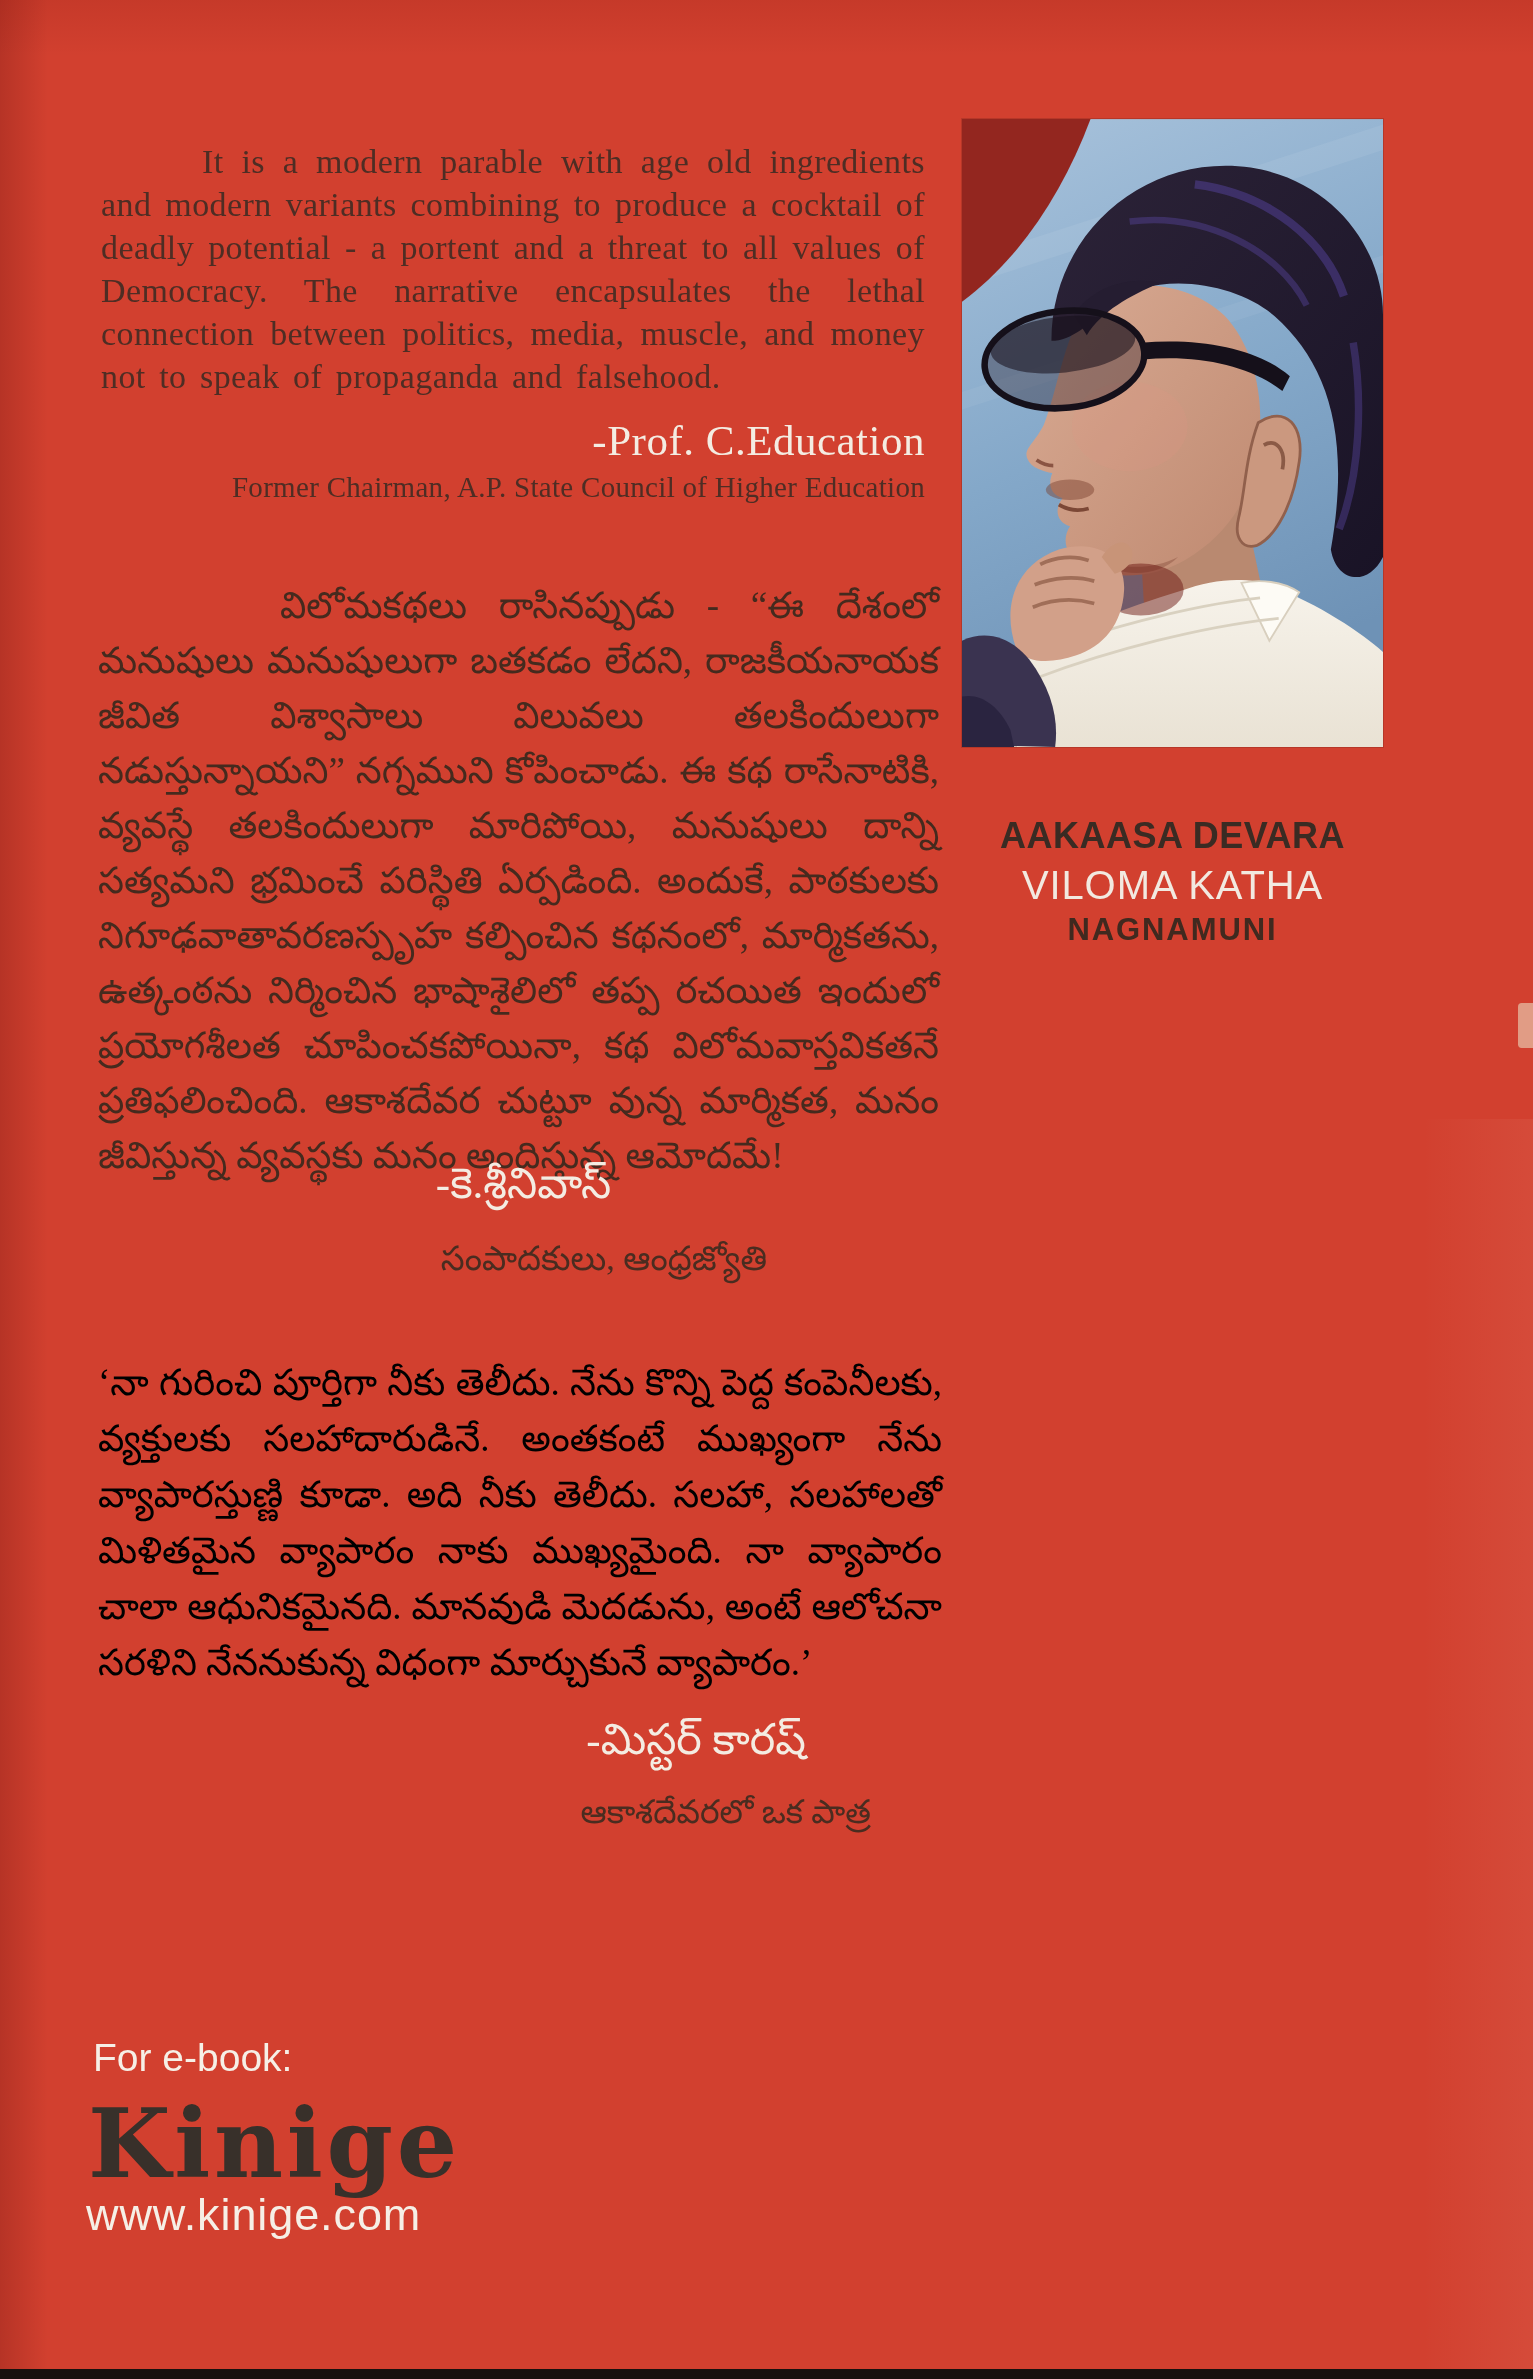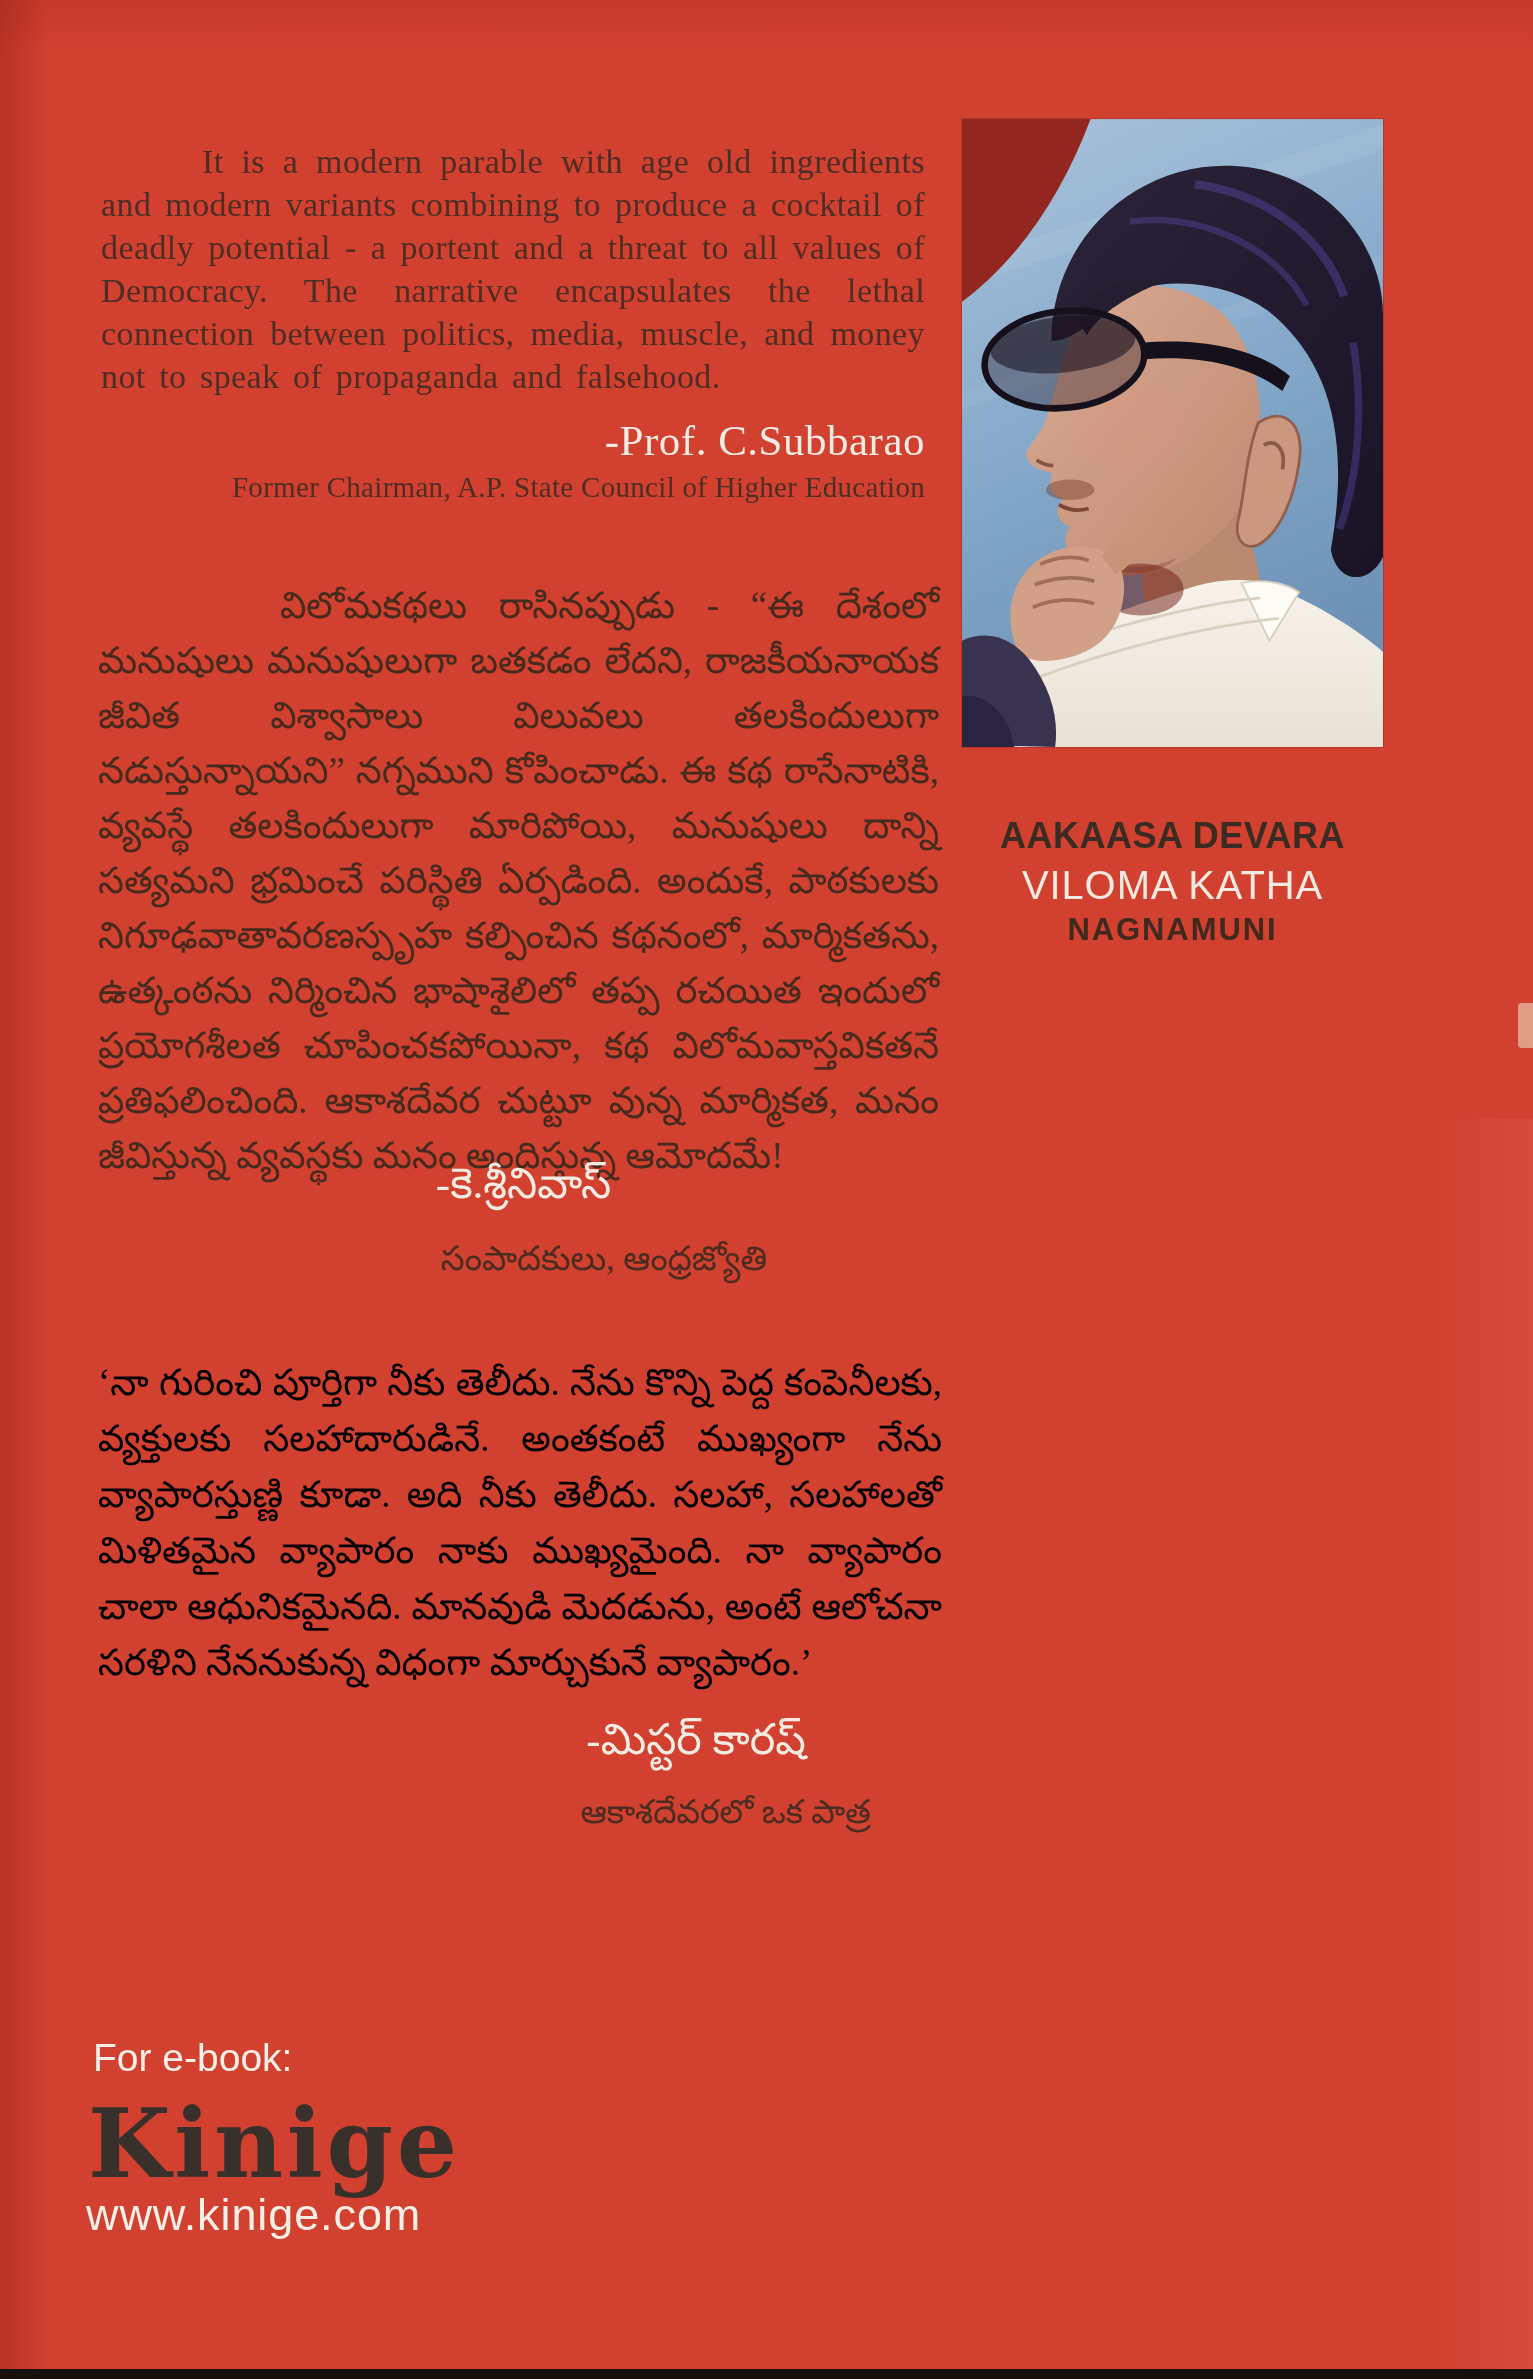--- a/index.html
+++ b/index.html
@@ -62,21 +62,21 @@
   .ebook-url{position:absolute;left:86px;top:2189px;
     font-family:"Liberation Sans", sans-serif;font-size:45px;color:#f6efe6;letter-spacing:0.9px;}
 </style>
 </head>
 <body>
 
 <div class="cover">
 
   <p class="en-review">It is a modern parable with age old ingredients and modern variants combining to produce a cocktail of deadly potential - a portent and a threat to all values of Democracy. The narrative encapsulates the lethal connection between politics, media, muscle, and money not to speak of propaganda and falsehood.</p>
   <div class="en-attr">
-    <div class="author">-Prof. C.Subbarao</div>
+    <div class="author">-Prof. C.Education</div>
     <div class="author-title">Former Chairman, A.P. State Council of Higher Education</div>
   </div>
 
   <figure class="photo">
     <svg viewBox="0 0 452 674" aria-hidden="true">
       <defs>
         <linearGradient id="bgBlue" x1="0" y1="0" x2="0.3" y2="1">
           <stop offset="0" stop-color="#a9c3dc"></stop>
           <stop offset="0.55" stop-color="#84a8c9"></stop>
           <stop offset="1" stop-color="#6e92b6"></stop>

